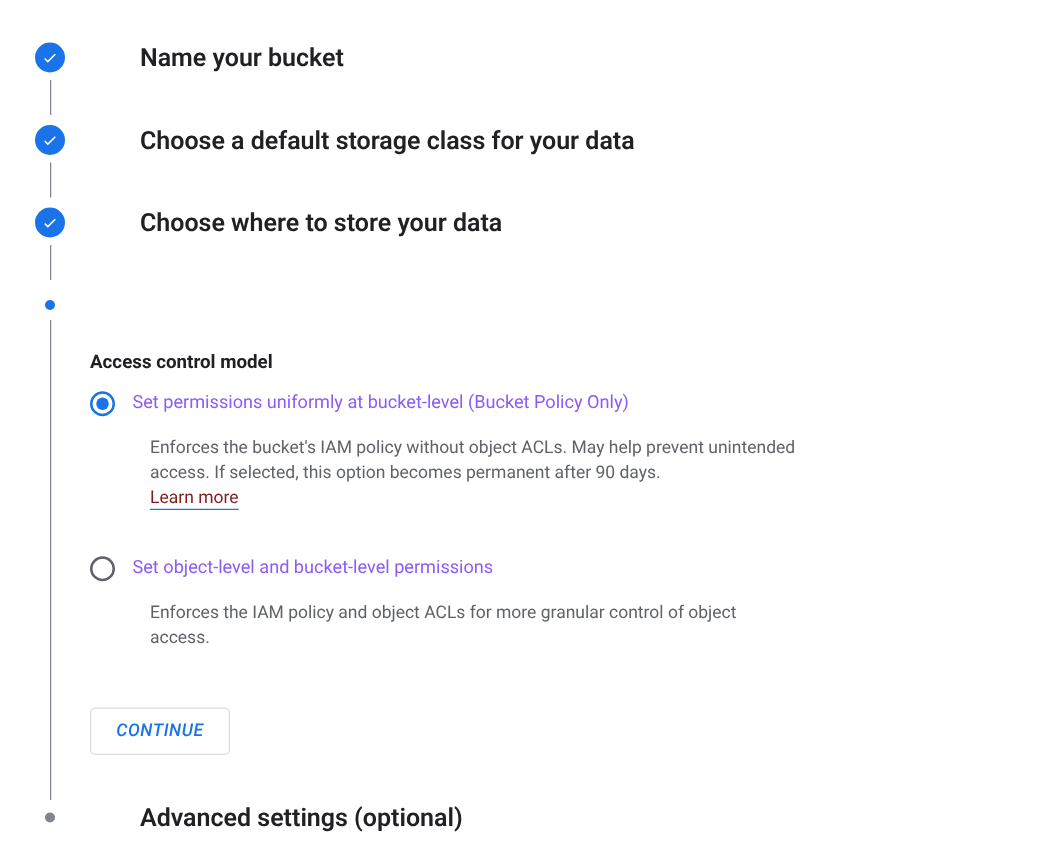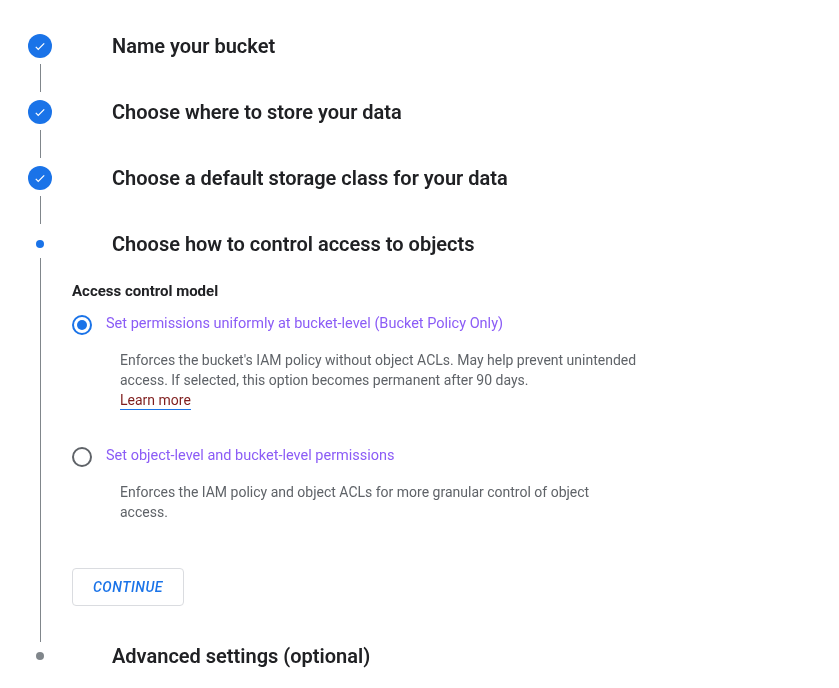--- a/index.html
+++ b/index.html
@@ -231,40 +231,39 @@
 
     <div class="step">
       <div class="step-icon-col">
         <div class="step-icon completed">
           <svg viewBox="0 0 24 24">
               <path d="M9 16.2l-3.5-3.5L4 14.2 9 19.2 20 8.2l-1.5-1.5z"></path>
             </svg>
         </div>
         <div class="connector tall"></div>
       </div>
-      <h2 class="step-title">Choose where to store your data</h2>
+      <h2 class="step-title">Choose a default storage class for your data</h2>
     </div>
 
     <div class="step">
       <div class="step-icon-col">
         <div class="step-icon completed">
           <svg viewBox="0 0 24 24">
               <path d="M9 16.2l-3.5-3.5L4 14.2 9 19.2 20 8.2l-1.5-1.5z"></path>
             </svg>
         </div>
         <div class="connector tall"></div>
       </div>
-      <h2 class="step-title">Choose a default storage class for your data</h2>
+      <h2 class="step-title">Choose where to store your data</h2>
     </div>
 
     <div class="step">
       <div class="step-icon-col">
         <div class="step-icon active"></div>
       </div>
-      <h2 class="step-title">Choose how to control access to objects</h2>
     </div>
 
     <div class="step-body">
       <div class="body-connector-col">
         <div class="body-connector"></div>
       </div>
       <div class="body-content">
         <p class="section-label">Access control model</p>
 
         <div class="radio-row">

